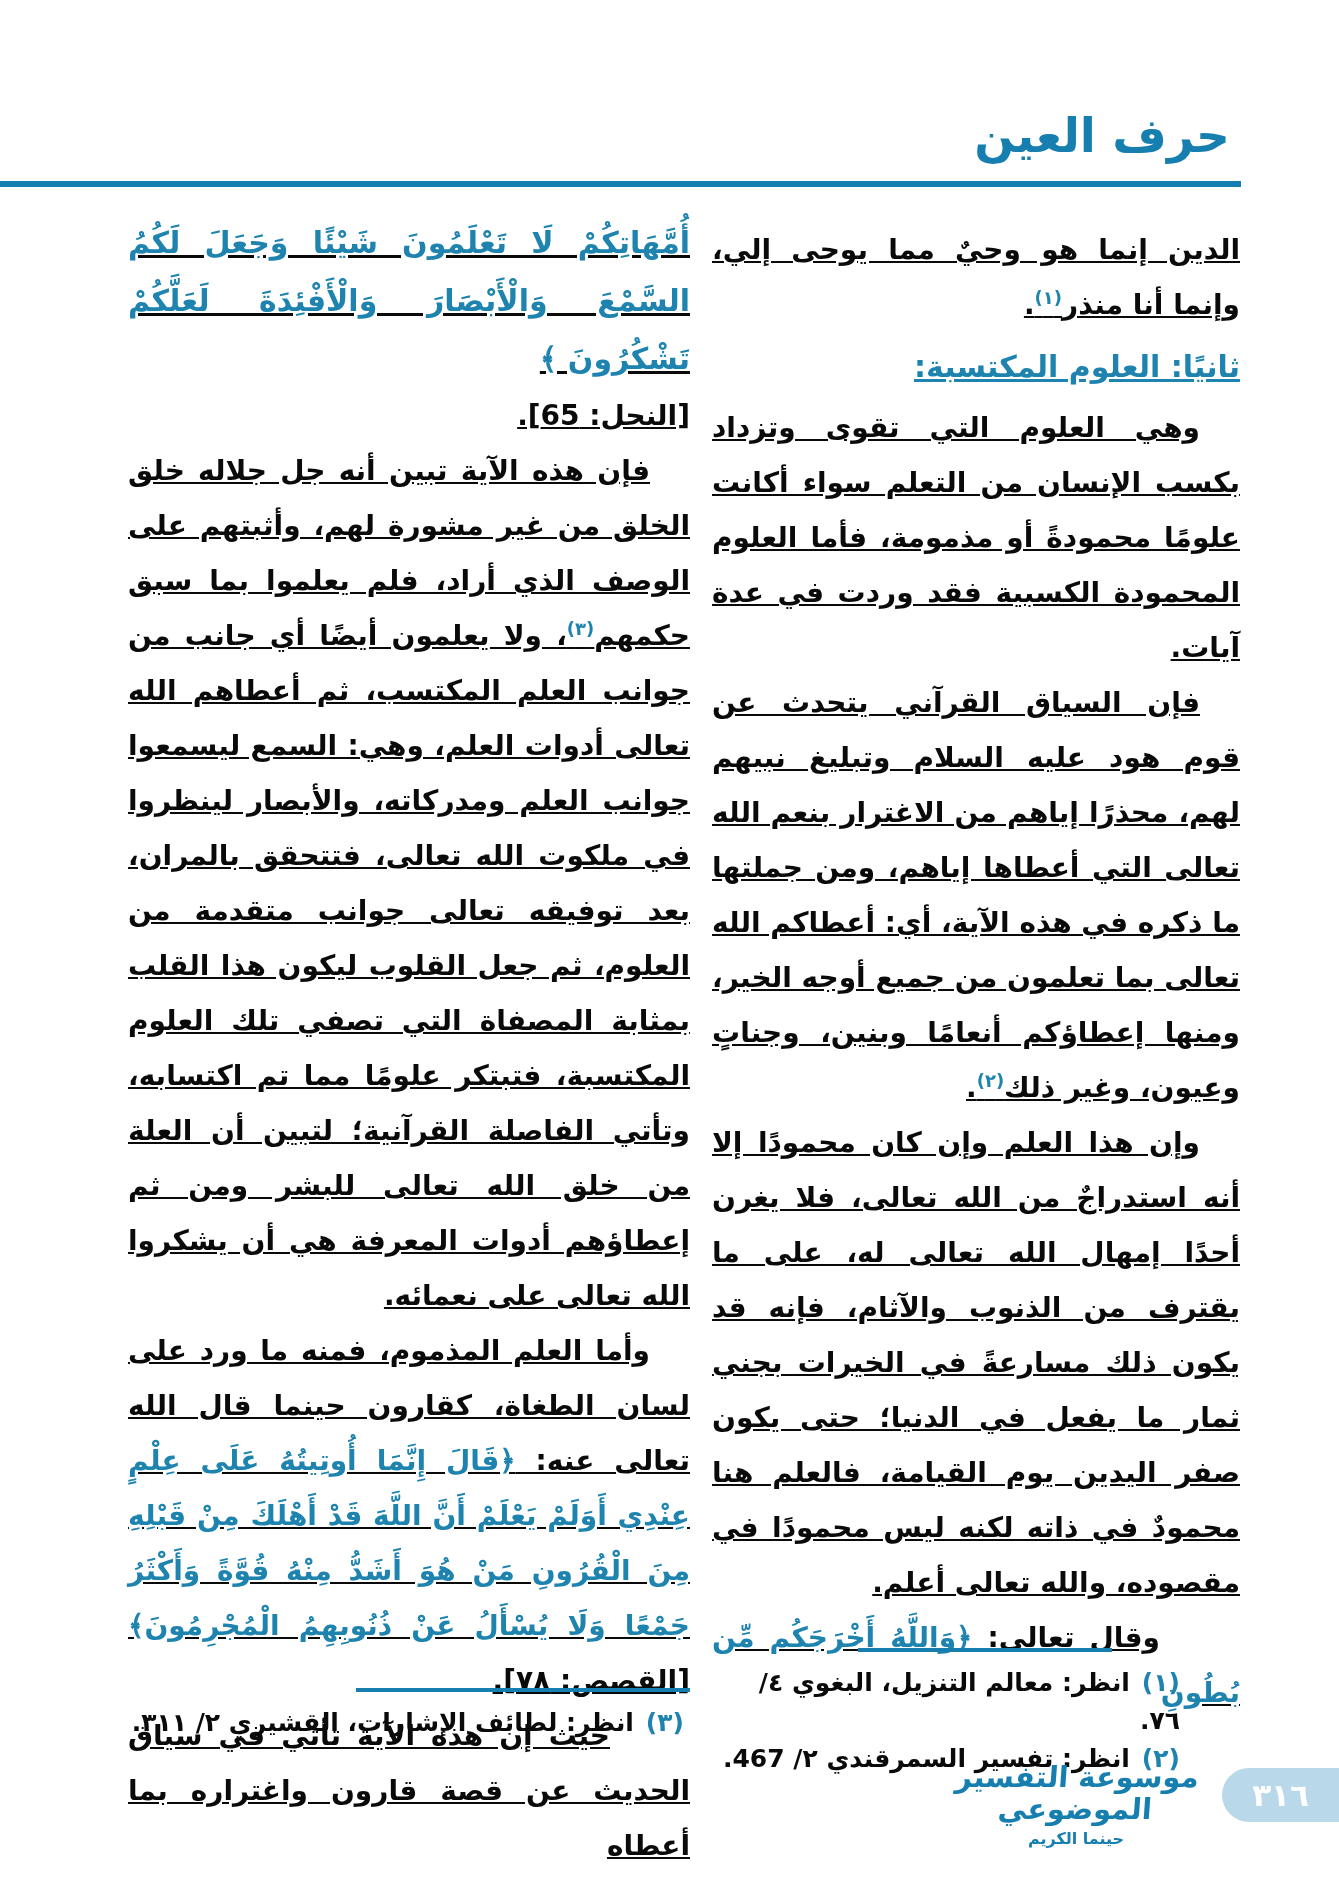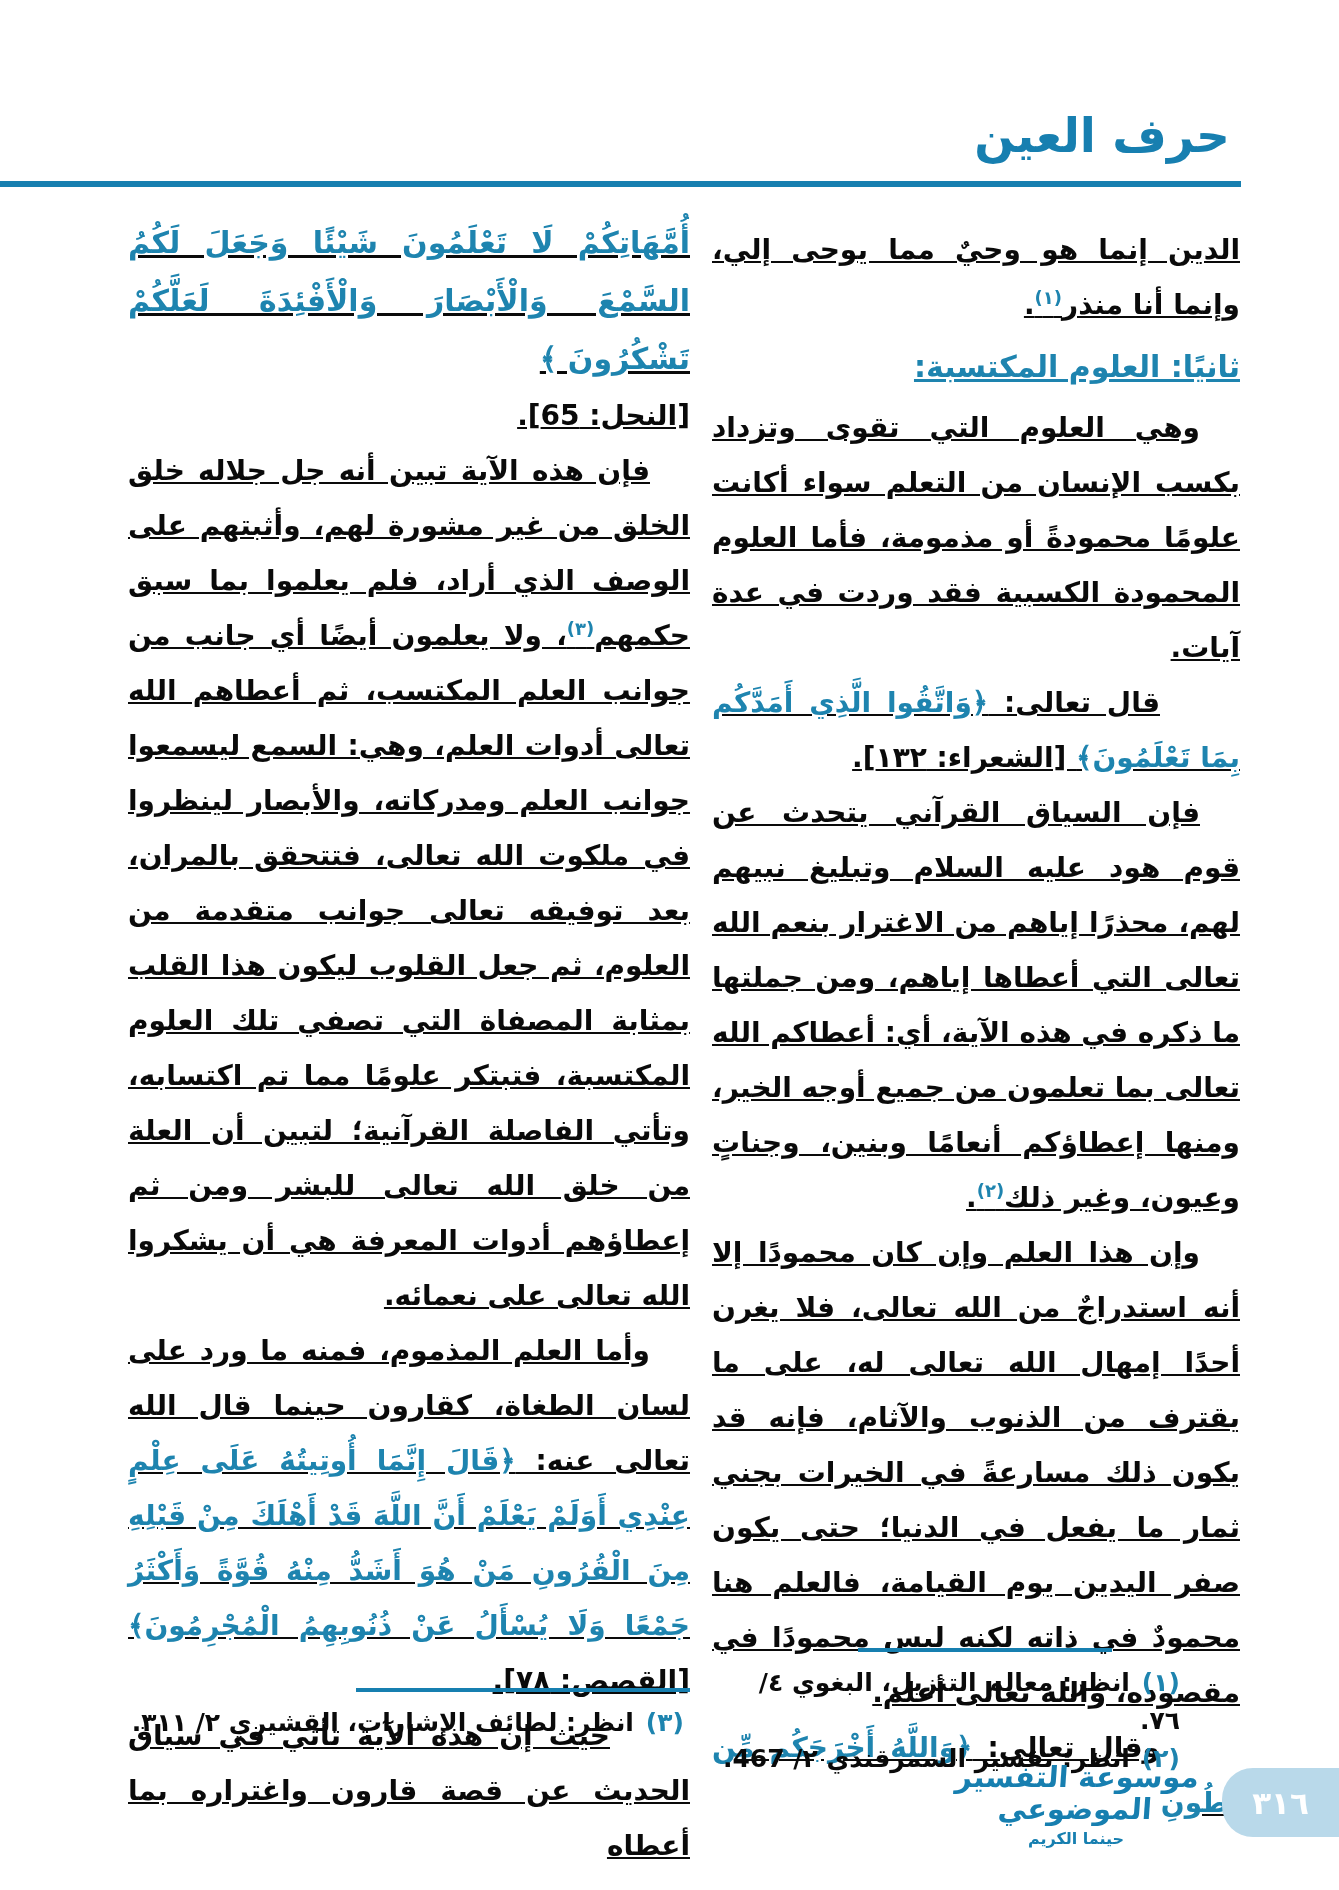--- a/index.html
+++ b/index.html
@@ -111,21 +111,21 @@
     font-weight:bold;
     line-height:1.1;
   }
   .logo-line1{ font-size:29px; transform:skewX(-4deg); }
   .logo-line2{ font-size:16px; margin-top:4px; }
   .badge{
     position:absolute;
     top:1768px;
     right:0;
     width:117px;
-    height:69px;
+    height:54px;
     background:var(--badge-bg);
     border-radius:31px 0 0 31px;
     color:#ffffff;
     font-size:31px;
     font-weight:bold;
     display:flex;
     align-items:center;
     justify-content:center;
     letter-spacing:5px;
   }
@@ -136,21 +136,20 @@
 <div class="page">
 
   <div class="header-title">حرف العين</div>
 
   <div class="header-rule"></div>
 
   <div class="column col-right">
       <p class="block paragraph"><span class="run-body">الدين إنما هو وحيٌ مما يوحى إلي، وإنما أنا منذر</span><span class="run-sup">(١)</span><span class="run-body">.</span></p>
       <p class="block heading"><span class="run-heading">ثانيًا: العلوم المكتسبة:</span></p>
       <p class="block paragraph indent-sm"><span class="run-body">وهي العلوم التي تقوى وتزداد بكسب الإنسان من التعلم سواء أكانت علومًا محمودةً أو مذمومة، فأما العلوم المحمودة الكسبية فقد وردت في عدة آيات.</span></p>
-      <p class="block paragraph indent-lg"><span class="run-body">قال تعالى: </span><span class="run-quran">﴿وَاتَّقُوا الَّذِي أَمَدَّكُم بِمَا تَعْلَمُونَ﴾</span><span class="run-body"> [الشعراء: ١٣٢].</span></p>
       <p class="block paragraph indent-sm"><span class="run-body">فإن السياق القرآني يتحدث عن قوم هود عليه السلام وتبليغ نبيهم لهم، محذرًا إياهم من الاغترار بنعم الله تعالى التي أعطاها إياهم، ومن جملتها ما ذكره في هذه الآية، أي: أعطاكم الله تعالى بما تعلمون من جميع أوجه الخير، ومنها إعطاؤكم أنعامًا وبنين، وجناتٍ وعيون، وغير ذلك</span><span class="run-sup">(٢)</span><span class="run-body">.</span></p>
       <p class="block paragraph indent-sm"><span class="run-body">وإن هذا العلم وإن كان محمودًا إلا أنه استدراجٌ من الله تعالى، فلا يغرن أحدًا إمهال الله تعالى له، على ما يقترف من الذنوب والآثام، فإنه قد يكون ذلك مسارعةً في الخيرات بجني ثمار ما يفعل في الدنيا؛ حتى يكون صفر اليدين يوم القيامة، فالعلم هنا محمودٌ في ذاته لكنه ليس محمودًا في مقصوده، والله تعالى أعلم.</span></p>
       <p class="block paragraph indent-lg"><span class="run-body">وقال تعالى: </span><span class="run-quran">﴿وَاللَّهُ أَخْرَجَكُم مِّن بُطُونِ</span></p>
     </div>
 
   <div class="column col-left">
       <p class="block quran-open"><span class="run-quran">أُمَّهَاتِكُمْ لَا تَعْلَمُونَ شَيْئًا وَجَعَلَ لَكُمُ السَّمْعَ وَالْأَبْصَارَ وَالْأَفْئِدَةَ لَعَلَّكُمْ تَشْكُرُونَ ﴾</span></p>
       <p class="block paragraph"><span class="run-body">[النحل: 65].</span></p>
       <p class="block paragraph indent-sm"><span class="run-body">فإن هذه الآية تبين أنه جل جلاله خلق الخلق من غير مشورة لهم، وأثبتهم على الوصف الذي أراد، فلم يعلموا بما سبق حكمهم</span><span class="run-sup">(٣)</span><span class="run-body">، ولا يعلمون أيضًا أي جانب من جوانب العلم المكتسب، ثم أعطاهم الله تعالى أدوات العلم، وهي: السمع ليسمعوا جوانب العلم ومدركاته، والأبصار لينظروا في ملكوت الله تعالى، فتتحقق بالمران، بعد توفيقه تعالى جوانب متقدمة من العلوم، ثم جعل القلوب ليكون هذا القلب بمثابة المصفاة التي تصفي تلك العلوم المكتسبة، فتبتكر علومًا مما تم اكتسابه، وتأتي الفاصلة القرآنية؛ لتبين أن العلة من خلق الله تعالى للبشر ومن ثم إعطاؤهم أدوات المعرفة هي أن يشكروا الله تعالى على نعمائه.</span></p>
       <p class="block paragraph indent-sm"><span class="run-body">وأما العلم المذموم، فمنه ما ورد على لسان الطغاة، كقارون حينما قال الله تعالى عنه: </span><span class="run-quran">﴿قَالَ إِنَّمَا أُوتِيتُهُ عَلَى عِلْمٍ عِنْدِي أَوَلَمْ يَعْلَمْ أَنَّ اللَّهَ قَدْ أَهْلَكَ مِنْ قَبْلِهِ مِنَ الْقُرُونِ مَنْ هُوَ أَشَدُّ مِنْهُ قُوَّةً وَأَكْثَرُ جَمْعًا وَلَا يُسْأَلُ عَنْ ذُنُوبِهِمُ الْمُجْرِمُونَ﴾</span><span class="run-body"> [القصص: ٧٨].</span></p>

